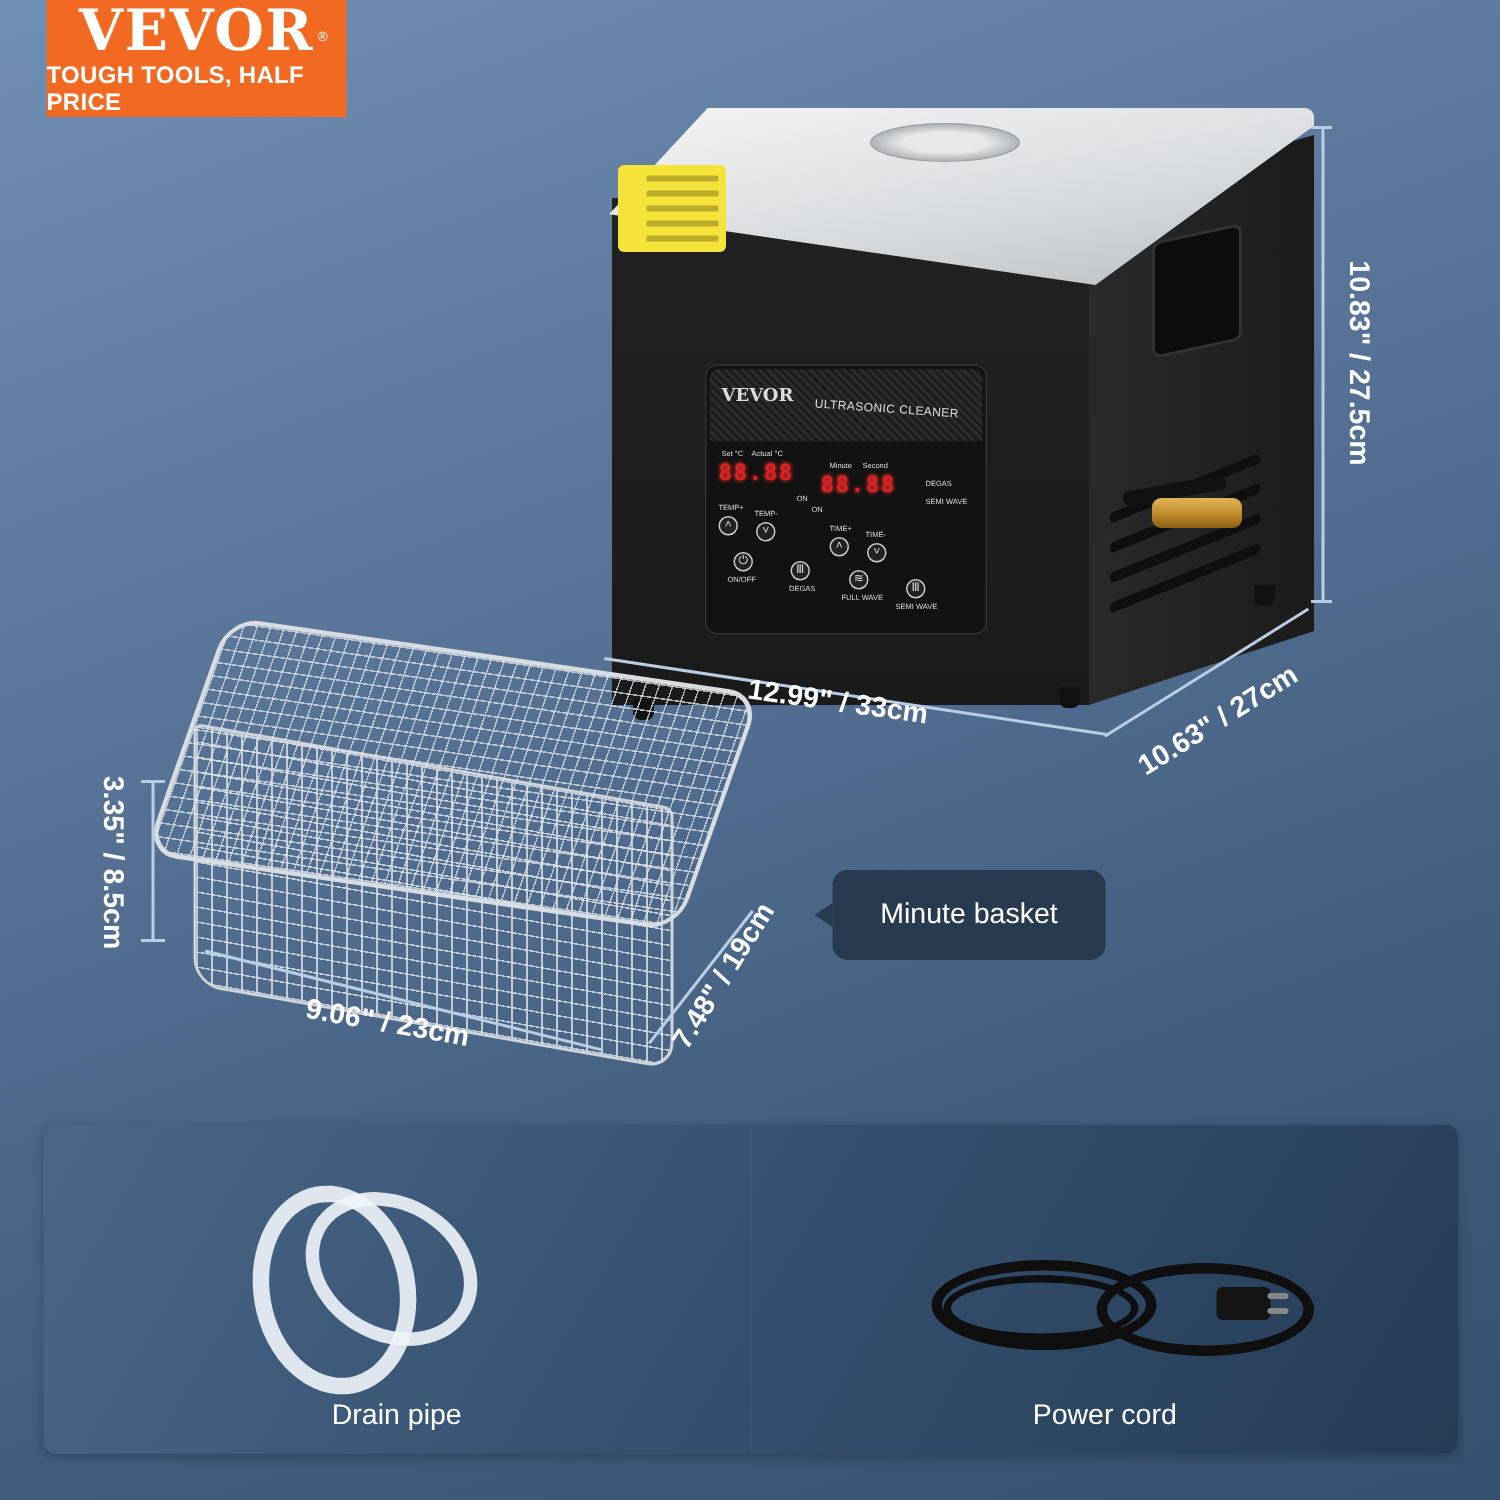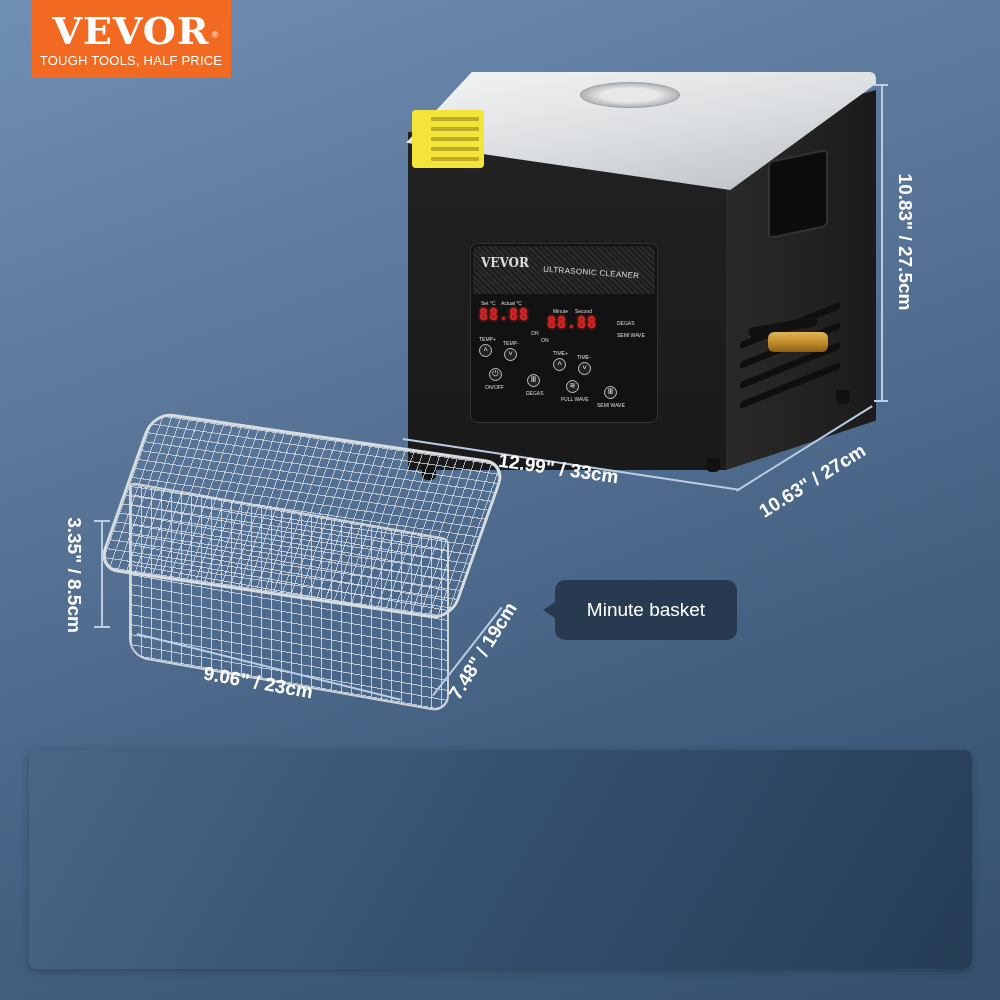--- a/index.html
+++ b/index.html
@@ -10,21 +10,21 @@
     position: relative;
     color: #fff;
   }
   .logo {
     position: absolute; left: 31px; top: 0; width: 200px; height: 78px;
     background: #f26a21;
     display: flex; flex-direction: column; align-items: center; justify-content: center;
   }
   .logo .brand { font-family: "DejaVu Serif", serif; font-weight: 900; font-size: 38px; letter-spacing: 1px; color: #fff; line-height: 40px; position: relative; }
   .logo .brand sup { font-size: 9px; position: absolute; top: 4px; right: -10px; font-family: "Liberation Sans", sans-serif; font-weight: normal; }
-  .logo .tagline { font-size: 13px; font-weight: normal; color: #fff; margin-top: 2px; letter-spacing: 0.2px; text-align: center; }
+  .logo .tagline { font-size: 16px; font-weight: bold; color: #fff; margin-top: 2px; letter-spacing: 0.2px; }
 
   
   .machine { position: absolute; left: 400px; top: 60px; width: 490px; height: 420px; }
   .lid {
     position: absolute; left: 6px; top: 12px; width: 470px; height: 118px;
     background: linear-gradient(170deg, #f4f4f4 0%, #d9dcdf 55%, #b9bdc1 100%);
     clip-path: polygon(14% 0%, 100% 0%, 100% 10%, 69% 100%, 0% 60%);
     border-radius: 6px;
   }
   .lid-handle {
@@ -212,13 +212,31 @@
 <div class="dim-text" style="left:203px;top:672px;transform:rotate(10deg);">9.06" / 23cm</div>
 
 <div class="dim-line" style="left:432px;top:695px;width:112px;height:2px;transform-origin:0 0;transform:rotate(-52deg);"></div>
 <div class="dim-text" style="left:428px;top:640px;transform:rotate(-58deg);">7.48" / 19cm</div>
 
 <div class="callout">
   <span>Minute basket</span>
 </div>
 
 <div class="acc-card">
+  <div class="acc-item">
+    <div>
+      <div class="pipe" style="left:140px;top:40px;width:108px;height:140px;transform:rotate(-10deg);"></div>
+      <div class="pipe" style="left:172px;top:48px;width:120px;height:96px;transform:rotate(30deg);border-width:9px;"></div>
+    </div>
+    <div class="acc-label">Drain pipe</div>
+  </div>
+  <div class="acc-item">
+    <div>
+      <div class="cord" style="left:120px;top:90px;width:150px;height:60px;"></div>
+      <div class="cord" style="left:230px;top:92px;width:145px;height:62px;"></div>
+      <div class="cord" style="left:128px;top:100px;width:130px;height:44px;border-width:5px;"></div>
+      <div class="plug" style="left:310px;top:108px;"></div>
+      <div class="pin" style="left:344px;top:112px;"></div>
+      <div class="pin" style="left:344px;top:122px;"></div>
+    </div>
+    <div class="acc-label">Power cord</div>
+  </div>
 </div>
 
 </body></html>

